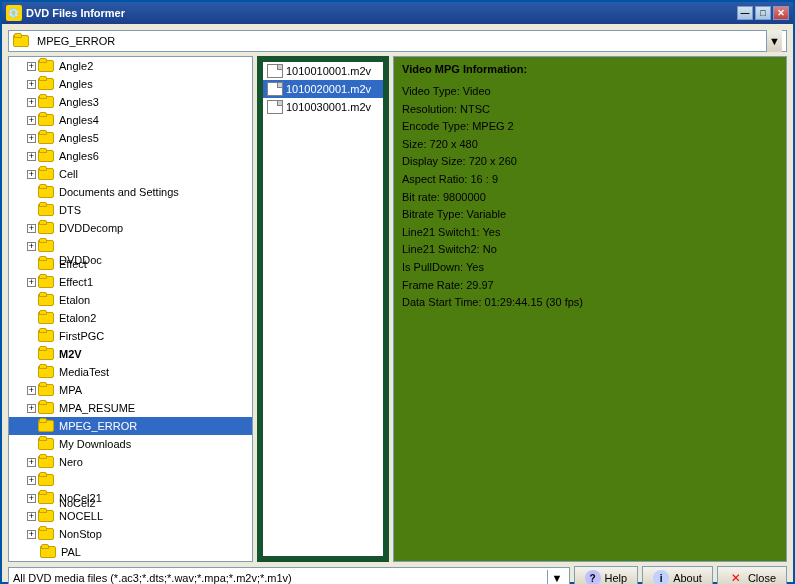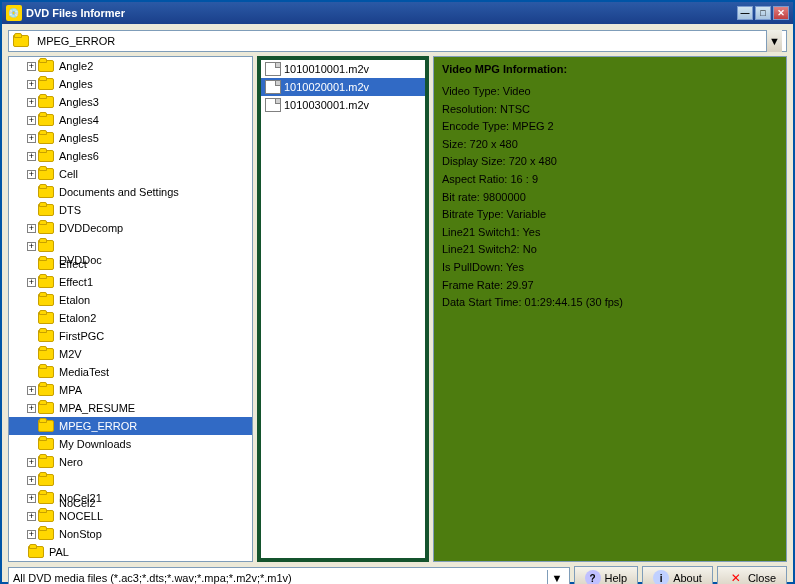--- a/index.html
+++ b/index.html
@@ -207,22 +207,22 @@
       left: 0;
       width: 6px;
       height: 3px;
       background: #ffd700;
       border: 1px solid #c8a000;
       border-radius: 2px 2px 0 0;
     }
 
     
     .file-list-panel {
-      width: 172px;
-      border: 4px solid #14532d;
+      width: 132px;
+      border: 6px solid #14532d;
       background: white;
       overflow: hidden;
       display: flex;
       flex-direction: column;
       flex-shrink: 0;
     }
 
     .file-list-scroll {
       flex: 1;
       overflow-y: auto;
@@ -452,21 +452,21 @@
             <div class="tree-item" style="padding-left: 18px;">
               <div style="width: 11px; flex-shrink: 0;"></div>
               <div class="tree-folder-icon"></div>
               <span style="margin-left: 2px;">Etalon2</span>
             </div>
             <div class="tree-item" style="padding-left: 18px;">
               <div style="width: 11px; flex-shrink: 0;"></div>
               <div class="tree-folder-icon"></div>
               <span style="margin-left: 2px;">FirstPGC</span>
             </div>
-            <div class="tree-item" style="padding-left: 18px;">
+            <div class="tree-item" style="padding-left: 18px; font-weight: bold;">
               <div style="width: 11px; flex-shrink: 0;"></div>
               <div class="tree-folder-icon"></div>
               <span style="margin-left: 2px;">M2V</span>
             </div>
             <div class="tree-item" style="padding-left: 18px;">
               <div style="width: 11px; flex-shrink: 0;"></div>
               <div class="tree-folder-icon"></div>
               <span style="margin-left: 2px;">MediaTest</span>
             </div>
             <div class="tree-item" style="padding-left: 18px;">
@@ -507,21 +507,21 @@
             <div class="tree-item" style="padding-left: 18px;">
               <div class="tree-expand">+</div>
               <div class="tree-folder-icon"></div>
               <span style="margin-left: 2px;">NOCELL</span>
             </div>
             <div class="tree-item" style="padding-left: 18px;">
               <div class="tree-expand">+</div>
               <div class="tree-folder-icon"></div>
               <span style="margin-left: 2px;">NonStop</span>
             </div>
-            <div class="tree-item" style="padding-left: 8px;">
+            <div class="tree-item" style="padding-left: 20px;">
               <div style="width: 11px; flex-shrink: 0;"></div>
               <div class="tree-folder-icon"></div>
               <span style="margin-left: 2px;">PAL</span>
             </div>
           </div>
       </div>
 
       <div class="file-list-panel">
         <div class="file-list-scroll" id="file-list-container">
         <div class="file-list-item">
@@ -539,21 +539,21 @@
           </div>
       </div>
 
       <div class="info-panel">
         <div class="info-title">Video MPG Information:</div>
         <div id="info-lines-container">
             <div class="info-line">Video Type: Video</div>
             <div class="info-line">Resolution: NTSC</div>
             <div class="info-line">Encode Type: MPEG 2</div>
             <div class="info-line">Size: 720 x 480</div>
-            <div class="info-line">Display Size: 720 x 480</div>
+            <div class="info-line">Display Size: 720 x 260</div>
             <div class="info-line">Aspect Ratio: 16 : 9</div>
             <div class="info-line">Bit rate: 9800000</div>
             <div class="info-line">Bitrate Type: Variable</div>
             <div class="info-line">Line21 Switch1: Yes</div>
             <div class="info-line">Line21 Switch2: No</div>
             <div class="info-line">Is PullDown: Yes</div>
             <div class="info-line">Frame Rate: 29.97</div>
             <div class="info-line">Data Start Time:  01:29:44.15 (30 fps)</div>
           </div>
       </div>

